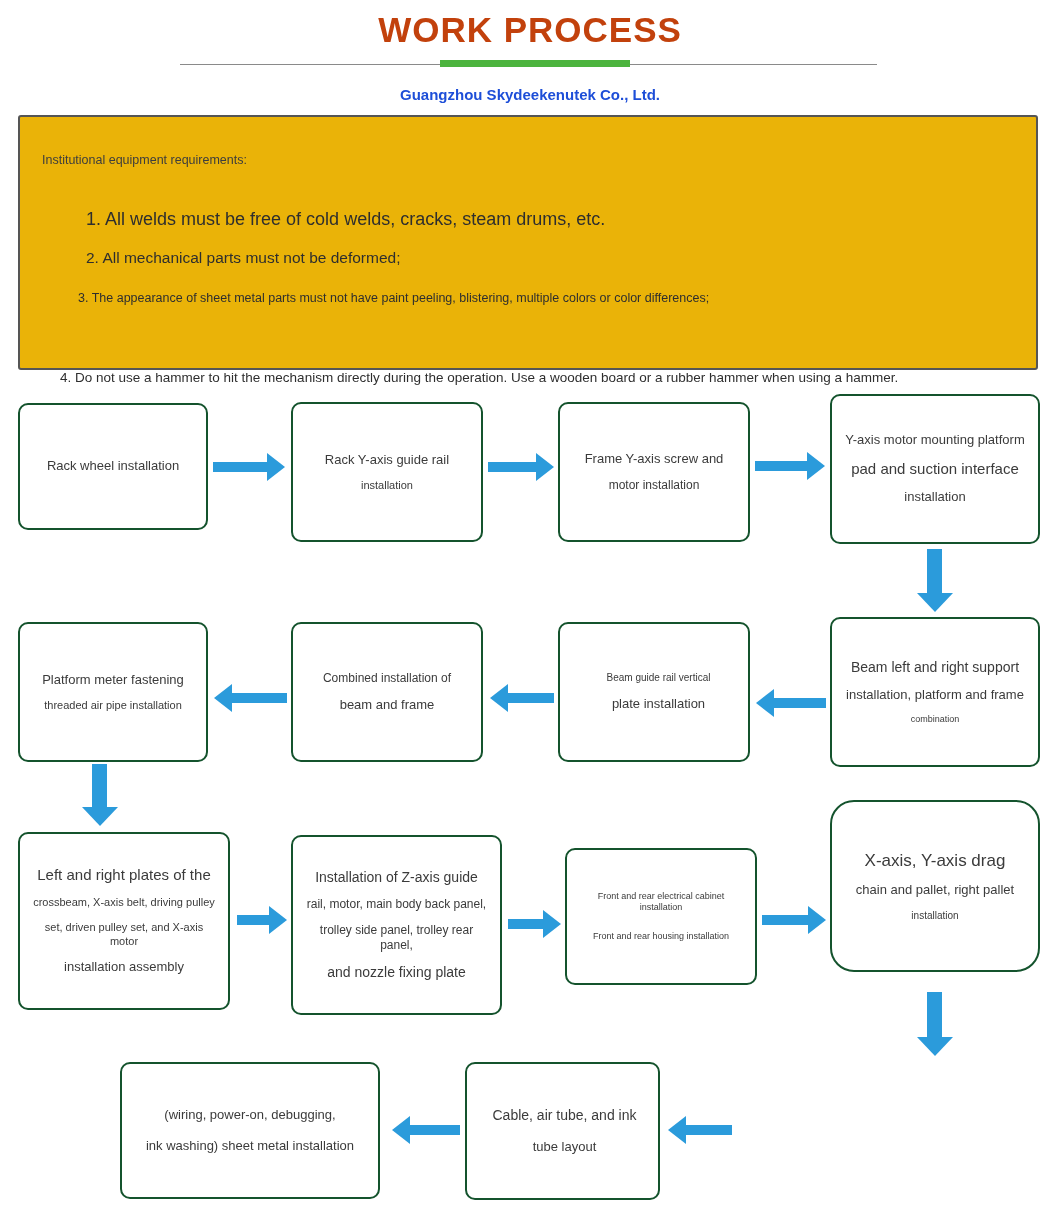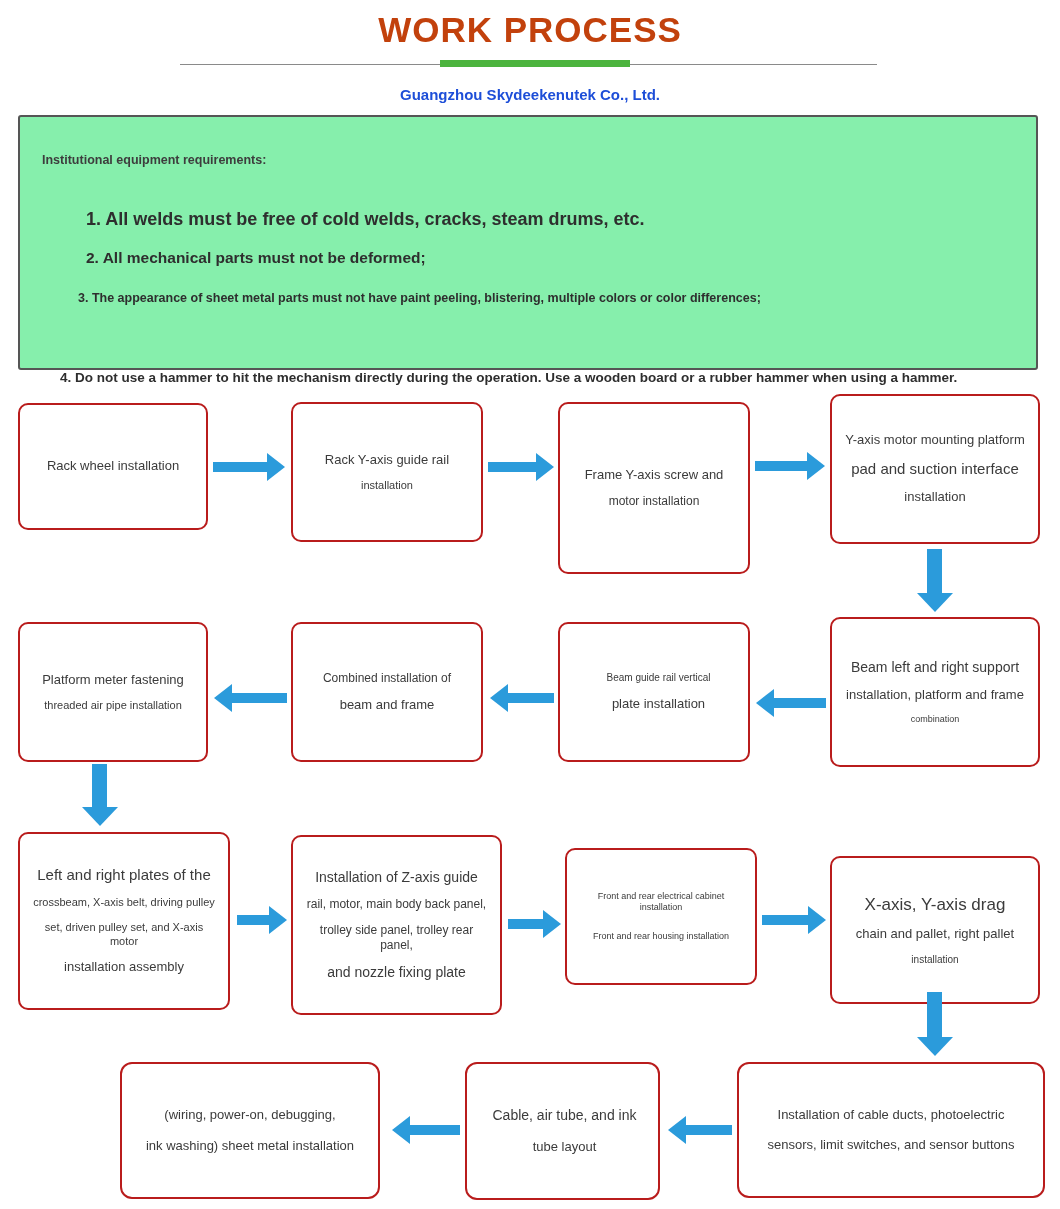--- a/index.html
+++ b/index.html
@@ -14,36 +14,36 @@
   }
   .divider-line{position:absolute;top:64px;left:180px;width:697px;height:1px;background:#8a8a8a;}
   .divider-accent{position:absolute;top:60px;left:440px;width:190px;height:7px;background:#4cb43e;}
   .company{
     position:absolute;top:86px;left:0;right:0;text-align:center;
     font-weight:bold;font-size:15px;color:#1d4ed8;
   }
   
   .req-box{
     position:absolute;left:18px;top:115px;width:1020px;height:255px;
-    border:2px solid #555;border-radius:3px;background:#86efac;box-sizing:border-box;font-weight:bold;
+    border:2px solid #555;border-radius:3px;background:#eab308;box-sizing:border-box;
   }
   .req-line{position:absolute;white-space:nowrap;color:#2e2e2e;}
   .req-heading{left:22px;top:36px;font-size:12.5px;color:#3d3d3d;}
   .req-0{left:66px;top:92px;font-size:18px;}
   .req-1{left:66px;top:132px;font-size:15.5px;}
   .req-2{left:58px;top:174px;font-size:12.5px;}
   .req-3{left:40px;top:212px;font-size:13.5px;margin-top:41px;}
   
   .fbox{
-    position:absolute;border:2px solid #b91c1c;border-radius:10px;background:#fff;
+    position:absolute;border:2px solid #14532d;border-radius:10px;background:#fff;
     display:flex;flex-direction:column;align-items:center;justify-content:center;
     text-align:center;color:#3b3b3b;padding:8px 12px;box-sizing:border-box;gap:11px;
   }
   .gapL{gap:17px;justify-content:center;}
-  .gapM{gap:14px;border-radius:12px;}
+  .gapM{gap:14px;}
   .fbox span{display:block;line-height:1.25;}
   .s9{font-size:9px;}  .s10{font-size:10px;} .s11{font-size:11px;}
   .s12{font-size:12px;} .s13{font-size:13px;} .s14{font-size:14px;}
   .s15{font-size:15px;} .s17{font-size:17px;}
   
   .ar{position:absolute;}
   .ar .shaft{position:absolute;background:#2b9bdb;}
   .ar .head{position:absolute;width:0;height:0;}
   .ar-right{height:28px;}
   .ar-right .shaft{left:0;right:16px;top:9px;height:10px;}
@@ -85,21 +85,21 @@
   <div class="fbox" style="left:291px;top:402px;width:192px;height:140px;">
     <span class="s13">Rack Y-axis guide rail</span>
     <span class="s11">installation</span>
   </div>
 
   <div class="ar ar-right" style="left:488px;top:453px;width:66px;">
     <div class="shaft"></div>
     <div class="head"></div>
   </div>
 
-  <div class="fbox" style="left:558px;top:402px;width:192px;height:172px;">
+  <div class="fbox" style="left:558px;top:402px;width:192px;height:140px;">
     <span class="s13">Frame Y-axis screw and</span>
     <span class="s12">motor installation</span>
   </div>
 
   <div class="ar ar-right" style="left:755px;top:452px;width:70px;">
     <div class="shaft"></div>
     <div class="head"></div>
   </div>
 
   <div class="fbox" style="left:830px;top:394px;width:210px;height:150px;">
@@ -181,35 +181,31 @@
   <div class="fbox gapL" style="left:565px;top:848px;width:192px;height:137px;">
     <span class="s9">Front and rear electrical cabinet installation</span>
     <span class="s9">Front and rear housing installation</span>
   </div>
 
   <div class="ar ar-right" style="left:762px;top:906px;width:64px;">
     <div class="shaft"></div>
     <div class="head"></div>
   </div>
 
-  <div class="fbox" style="left:830px;top:856px;width:210px;height:148px;">
+  <div class="fbox" style="left:830px;top:800px;width:210px;height:172px;border-radius:24px;">
     <span class="s17">X-axis, Y-axis drag</span>
     <span class="s13">chain and pallet, right pallet</span>
     <span class="s10">installation</span>
   </div>
 
   <div class="ar ar-down" style="left:917px;top:992px;height:64px;">
     <div class="shaft"></div>
     <div class="head"></div>
   </div>
 
-  <div class="fbox gapM" style="left:737px;top:1062px;width:308px;height:136px;">
-    <span class="s13">Installation of cable ducts, photoelectric</span>
-    <span class="s13">sensors, limit switches, and sensor buttons</span>
-  </div>
 
   <div class="ar ar-left" style="left:668px;top:1116px;width:64px;">
     <div class="shaft"></div>
     <div class="head"></div>
   </div>
 
   <div class="fbox gapM" style="left:465px;top:1062px;width:195px;height:138px;padding-left:16px;">
     <span class="s14">Cable, air tube, and ink</span>
     <span class="s13">tube layout</span>
   </div>

